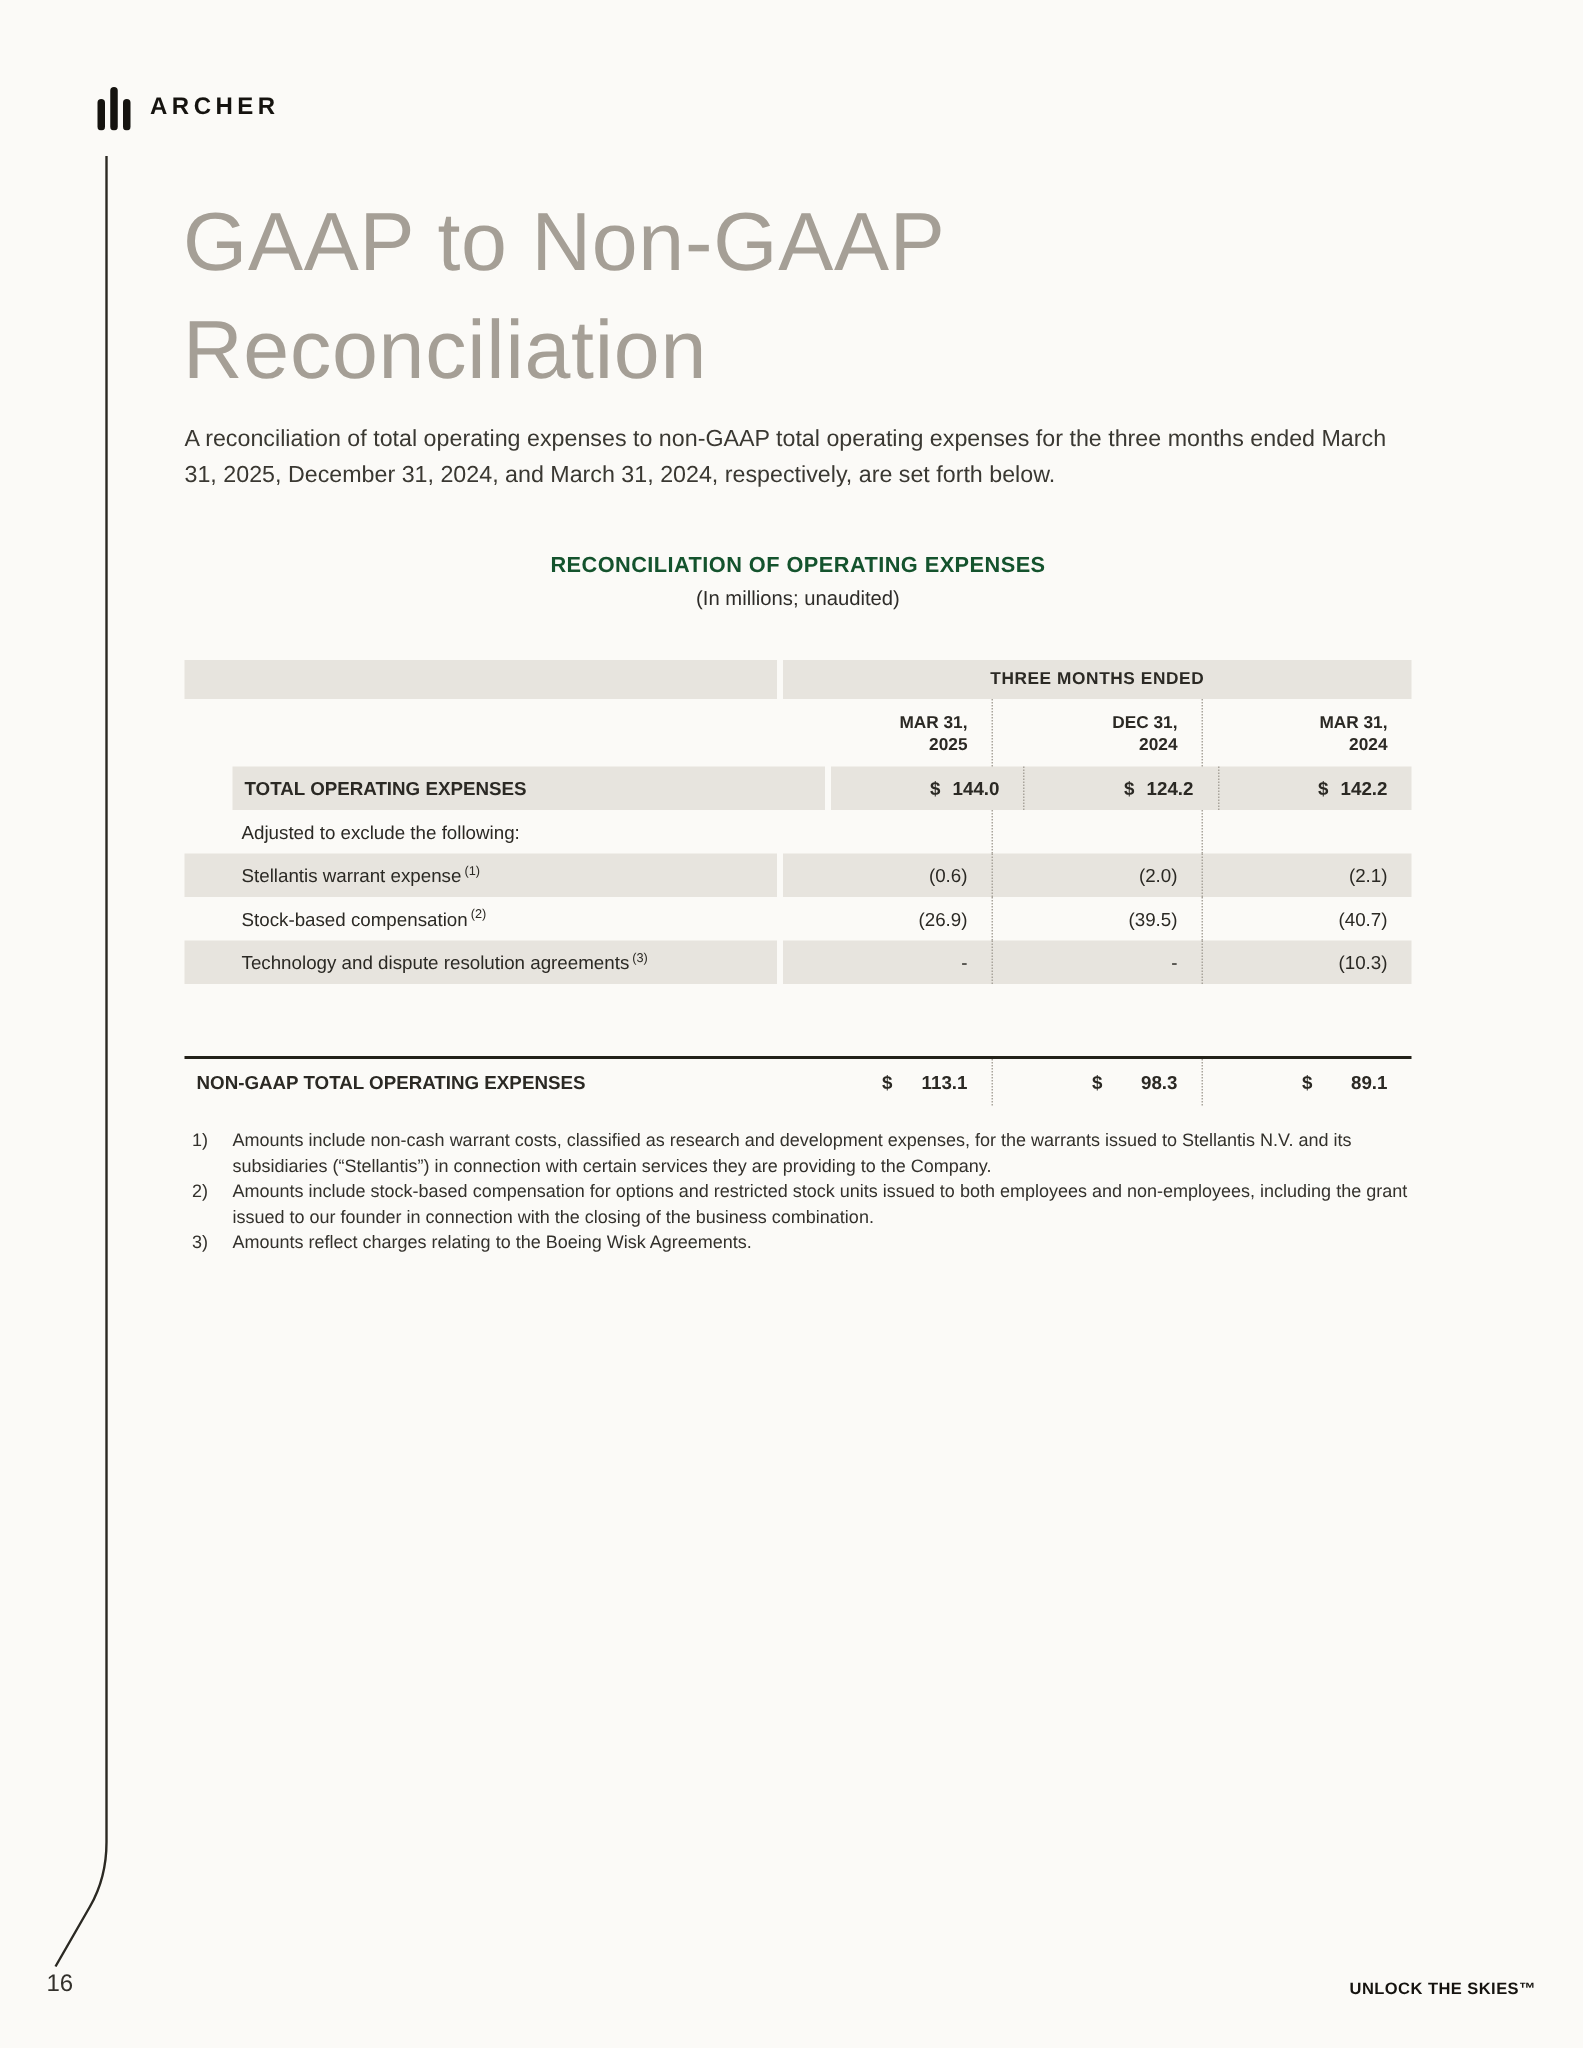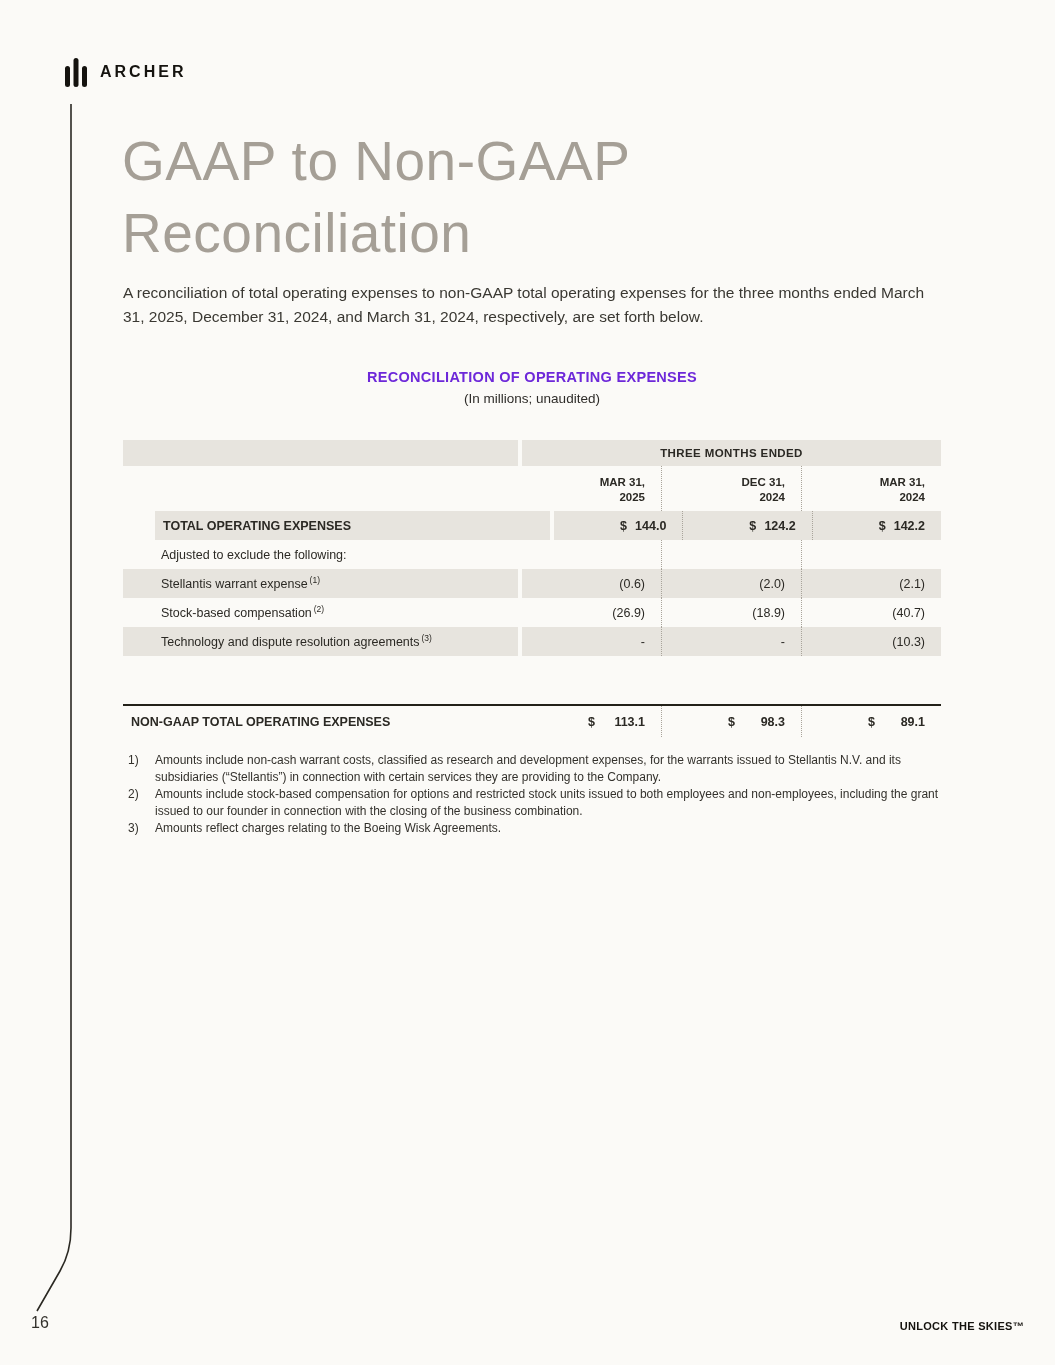--- a/index.html
+++ b/index.html
@@ -20,21 +20,21 @@
   
   .title { position:absolute; left:122px; top:126px; font-size:55px; line-height:1.3;
            color:#a59f96; letter-spacing:0.5px; font-weight:400; }
 
   
   .intro { position:absolute; left:123px; top:281px; width:818px; font-size:15.5px;
            line-height:1.55; color:#3a3832; }
 
   
   .table-wrap { position:absolute; left:123px; top:369px; width:818px; }
-  .table-title { text-align:center; font-weight:bold; font-size:14.5px; letter-spacing:0.3px; color:#6d28d9; }
+  .table-title { text-align:center; font-weight:bold; font-size:14.5px; letter-spacing:0.3px; color:#14532d; }
   .table-subtitle { text-align:center; font-size:13.5px; margin-top:6px; color:#2e2c29; }
   .table { margin-top:34px; font-size:12.5px; color:#2b2924; }
 
   .trow { display:flex; align-items:stretch; }
   .lbl { width:395px; display:flex; align-items:center; padding-left:8px; }
   .lbl.indent { padding-left:38px; }
   .gap { width:4px; background:#fbfaf7; }
   .vals { display:flex; flex:1; }
   .vcell { flex:1; position:relative; display:flex; align-items:center;
            justify-content:flex-end; padding-right:16px; }
@@ -176,21 +176,21 @@
       <div class="trow data-row">
         <div class="lbl indent">
           <span><span>Stock-based compensation</span><span class="suplbl">(2)</span></span>
         </div>
         <div class="gap"></div>
         <div class="vals">
           <div class="vcell">
               <span>(26.9)</span>
             </div>
           <div class="vcell sep">
-              <span>(18.9)</span>
+              <span>(39.5)</span>
             </div>
           <div class="vcell sep">
               <span>(40.7)</span>
             </div>
         </div>
       </div>
 
       <div class="trow data-row shaded">
         <div class="lbl indent">
           <span><span>Technology and dispute resolution agreements</span><span class="suplbl">(3)</span></span>

